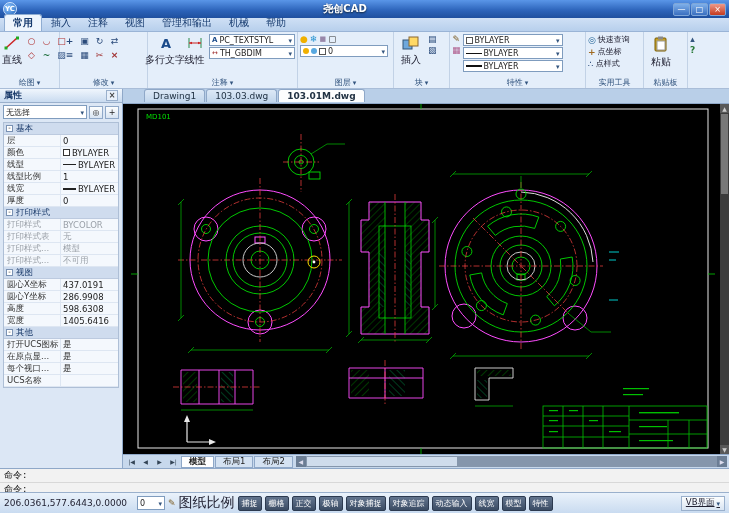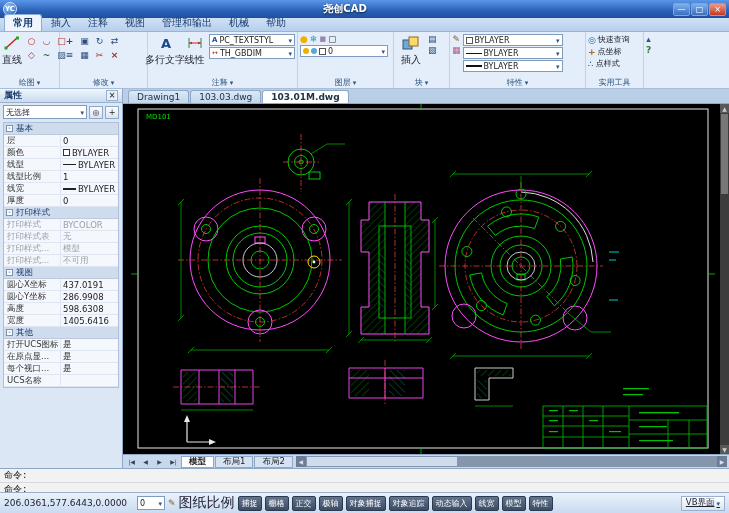--- a/index.html
+++ b/index.html
@@ -93,21 +93,21 @@
 .exp::before{content:"-";}
 .prow{height:12px;display:flex;border-bottom:1px solid #dde6f2;align-items:center;font-size:8.5px;}
 .pk{width:57px;padding-left:3px;border-right:1px solid #dde6f2;color:#333;overflow:hidden;white-space:nowrap;flex:0 0 auto;}
 .pv{flex:1;padding:0 2px;display:flex;align-items:center;gap:2px;overflow:hidden;white-space:nowrap;color:#222;}
 .dim .pk,.dim .pv{color:#9aa0a8;}
 .sw-black{width:7px;height:7px;background:#fff;border:1px solid #333;flex:0 0 auto;}
 .ln{width:13px;border-top:1px solid #222;flex:0 0 auto;}
 .lw{width:13px;border-top:2px solid #222;flex:0 0 auto;}
 
 .workarea{flex:1;display:flex;flex-direction:column;min-width:0;}
-.doc-tabs{height:15px;flex:0 0 auto;background:#b9cfe8;display:flex;align-items:center;padding-left:5px;gap:1px;border-bottom:1px solid #8fa8c8;}
+.doc-tabs{height:15px;flex:0 0 auto;background:#b9cfe8;display:flex;align-items:flex-start;padding-left:21px;gap:1px;border-bottom:1px solid #8fa8c8;}
 .dtab{height:13px;padding:0 8px;background:linear-gradient(#dce8f6,#c2d6ec);border:1px solid #8fa8c8;border-bottom:0;border-radius:3px 3px 0 0;font-size:9px;color:#234;display:flex;align-items:center;}
 .dtab.active{background:#fdfefe;font-weight:bold;}
 
 .canvas{flex:1;position:relative;background:#000;overflow:hidden;min-height:0;}
 .canvas svg{position:absolute;left:0;top:0;display:block;}
 .vscroll{position:absolute;right:0;top:0;bottom:0;width:9px;background:#3c3c3c;display:flex;flex-direction:column;}
 .vs-arrow{height:9px;background:#585858;color:#ccc;font-size:6px;line-height:9px;text-align:center;flex:0 0 auto;}
 .vs-up::before{content:"▲";}
 .vs-dn::before{content:"▼";}
 .vs-thumb{height:80px;background:#787878;margin:1px;flex:0 0 auto;}
@@ -339,20 +339,35 @@
             <span class="mi i-pstyle"></span>
             <span class="ulabel">点样式</span>
           </div>
         </div>
       </div>
       <div class="rlabel">
           <span>实用工具</span>
         </div>
     </div>
 
+    <div class="rgroup g-clip">
+      <div class="rbody">
+        <div class="bigbtn">
+          <span><svg width="16" height="16">
+                <rect x="2" y="2" width="11" height="13" rx="1" fill="#c9a227" stroke="#7a5c00"></rect>
+                <rect x="5" y="0.5" width="5" height="3" fill="#8a8a8a"></rect>
+                <rect x="4" y="5" width="8" height="9" fill="#ffffff" stroke="#999999"></rect>
+              </svg></span>
+          <span class="blabel">粘贴</span>
+        </div>
+      </div>
+      <div class="rlabel">
+          <span>粘贴板</span>
+        </div>
+    </div>
 
     <div class="rgroup g-tail">
       <div class="rbody">
         <div class="col">
           <span class="mi i-chevup"></span>
           <span class="mi i-help"></span>
         </div>
       </div>
       <div class="rlabel"></div>
     </div>

